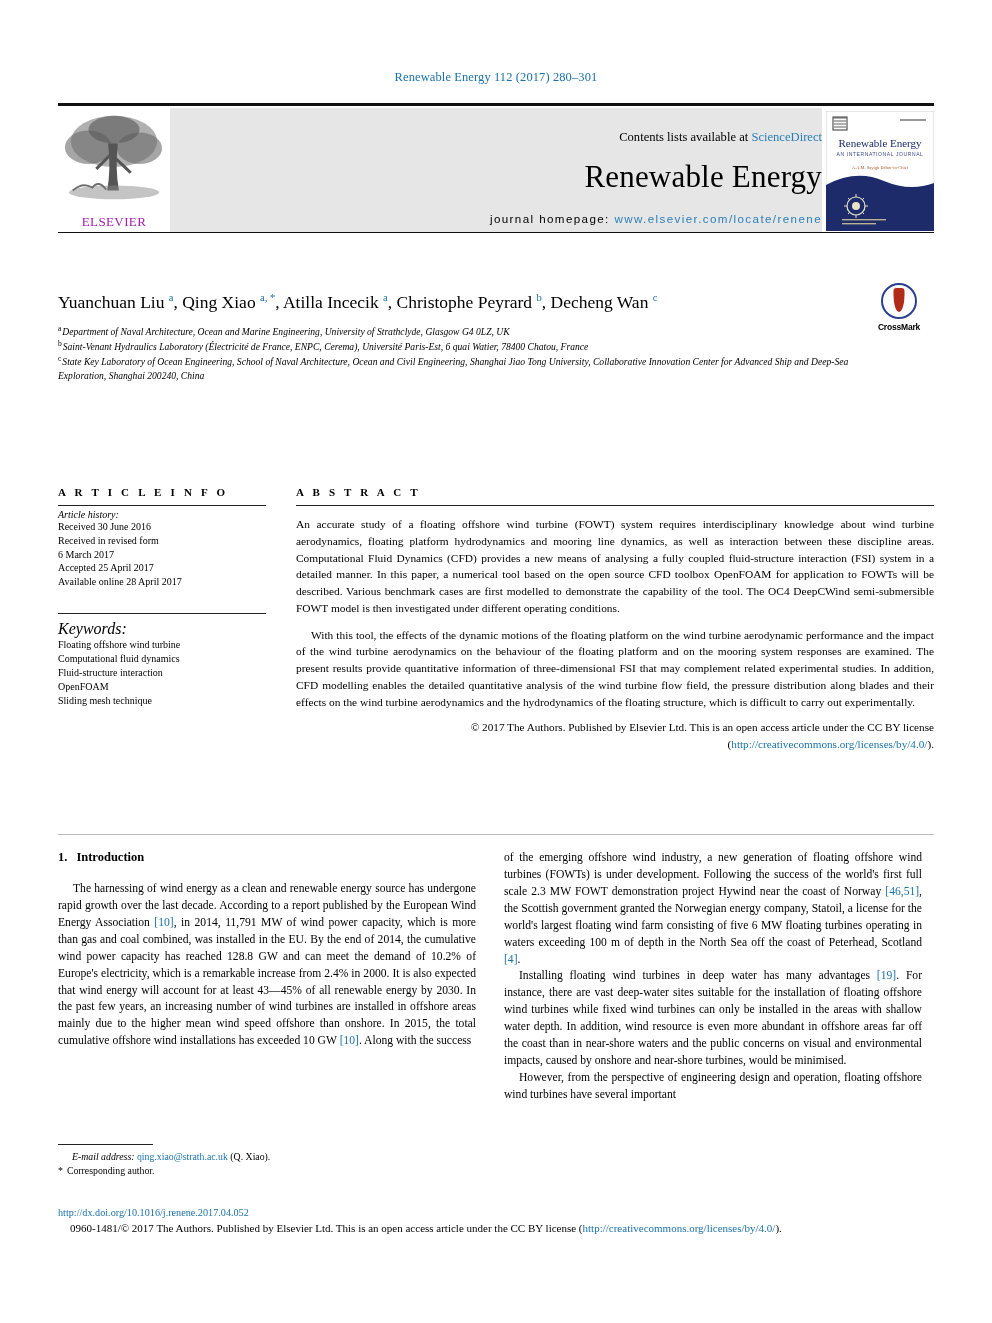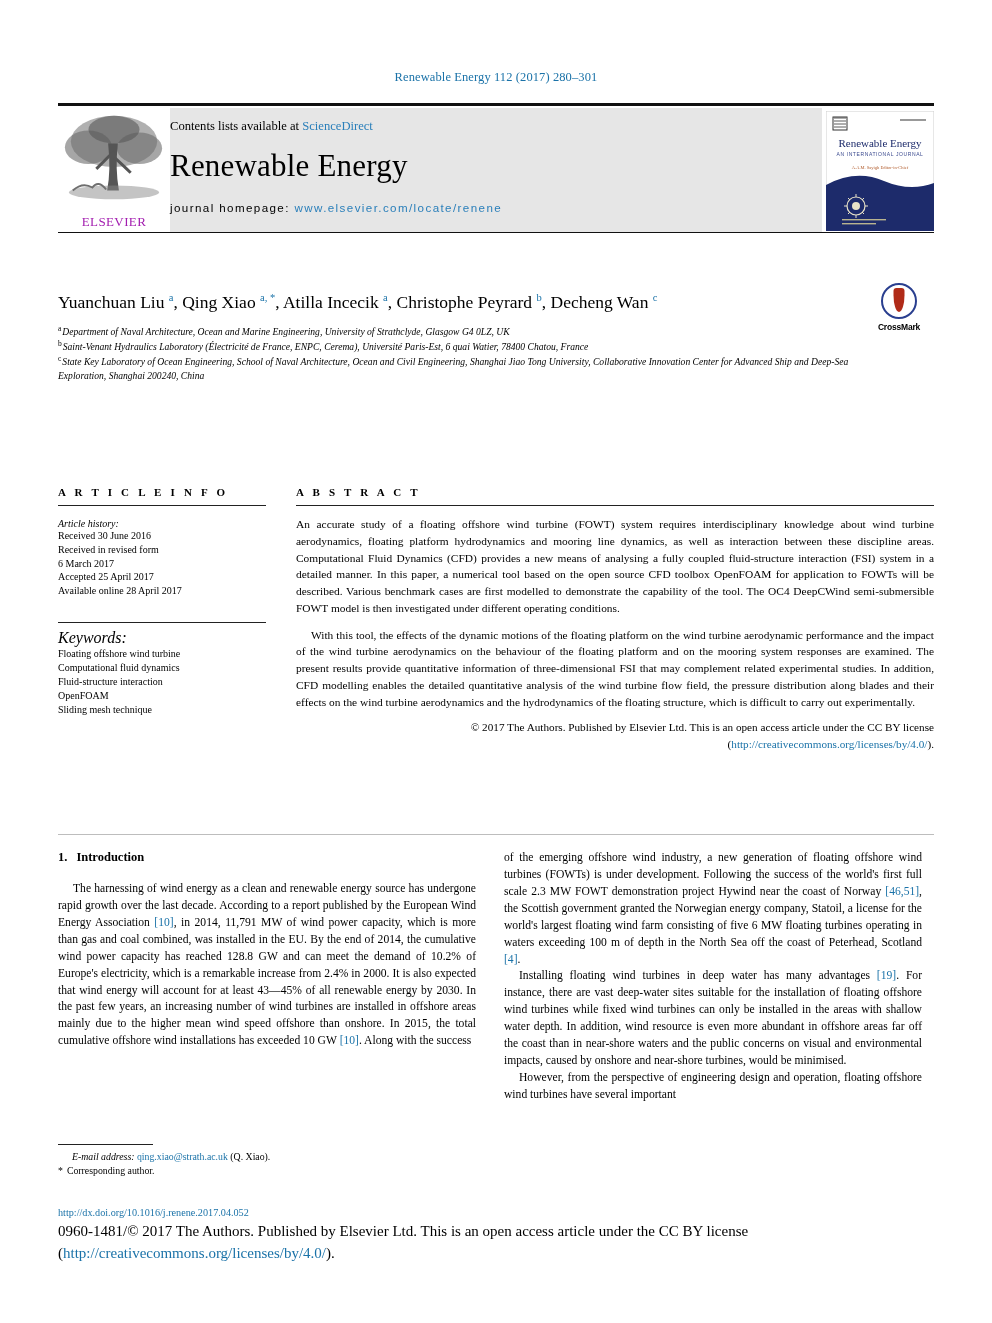--- a/index.html
+++ b/index.html
@@ -26,22 +26,22 @@
     border-top:3px solid #111; border-bottom:1px solid #111;
     box-sizing:border-box;
   }
   .mh-logo {
     position:absolute; left:0; top:2px; width:112px; height:126px;
     overflow:hidden;
   }
   .mh-center {
     position:absolute; left:112px; top:2px; right:112px; bottom:0;
     background:#e6e6e6;
-    display:flex; flex-direction:column; align-items:flex-start; justify-content:flex-start;
-    padding-top:11px; box-sizing:border-box;
+    display:flex; flex-direction:column; align-items:flex-end; justify-content:flex-start;
+    padding-top:22px; box-sizing:border-box;
   }
   .contents-line { font-size:12.6px; color:#000; }
   .contents-line .sd { color:#2a7fba; }
   .journal-title {
     font-size:31px; margin-top:14px; letter-spacing:.2px;
     font-family:"Liberation Serif", serif; font-weight:400;
   }
   .homepage {
     font-size:11.6px; margin-top:17px; letter-spacing:1.4px;
     font-family:"Liberation Sans", sans-serif;
@@ -101,21 +101,21 @@
   .info-sec { position:absolute; left:58px; top:486px; width:876px; }
   .sec-head {
     font-size:11px; font-weight:bold; letter-spacing:3.2px;
     font-family:"Liberation Serif", serif;
   }
   .hr-thin { border:0; border-top:1px solid #222; margin:7px 0 0 0; }
 
   .col-info { position:absolute; left:0; top:0; width:208px; }
   .col-abs  { position:absolute; left:238px; top:0; width:638px; }
 
-  .hist-title { font-size:10px; font-style:italic; margin-top:12px; }
+  .hist-title { font-size:10px; font-style:italic; margin-top:3px; }
   .hist-line { font-size:10px; line-height:1.38; }
   .kw-box { margin-top:24px; }
   .kw-rule { border:0; border-top:1px solid #222; margin:0 0 6px 0; }
   .kw-title { font-size:16px; font-style:italic; }
   .kw-line { font-size:10px; line-height:1.40; }
 
   .abs-p {
     font-size:11.4px; line-height:1.47; text-align:justify; margin:10px 0 0 0;
     font-family:"Liberation Serif", serif;
   }
@@ -148,21 +148,21 @@
   .footnote { position:absolute; left:58px; top:1144px; width:418px; }
   .fn-rule { width:95px; border:0; border-top:1px solid #222; margin:0 0 5px 0; }
   .fn-line { font-size:9.8px; line-height:1.45; }
   .fn-line .star { margin-right:4px; }
   .fn-em { font-style:italic; }
   .fn-mail { color:#1a72a8; }
 
   
   .bottom { position:absolute; left:58px; top:1207px; width:876px; }
   .doi { font-size:10.2px; color:#1a72a8; }
-  .issn-line { font-size:15px; margin-top:3px; line-height:1.45; }
+  .issn-line { font-size:11px; margin-top:3px; line-height:1.45;margin-left:12px; }
   .issn-line .lic { color:#1a72a8; }
 </style>
 </head>
 <body>
 
 <div class="page">
 
   <div class="journal-ref">Renewable Energy 112 (2017) 280–301</div>
 
   <div class="masthead">

